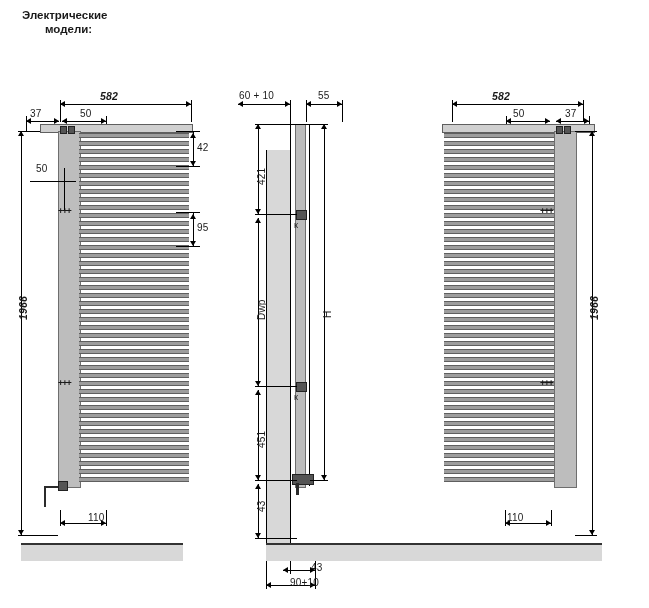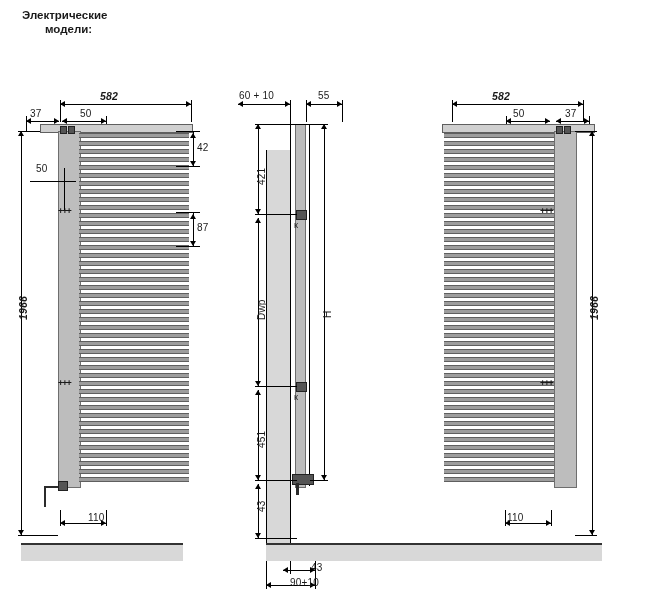--- a/index.html
+++ b/index.html
@@ -157,21 +157,21 @@
     <div class="ln v" style="left:193px;top:131px;height:35px;"></div>
     <div class="arrowU" style="left:190px;top:133px;"></div>
     <div class="arrowD" style="left:190px;top:161px;"></div>
     <div class="lbl" style="left:197px;top:142px;">42</div>
 
     <div class="ln h" style="left:176px;top:212px;width:24px;"></div>
     <div class="ln h" style="left:176px;top:246px;width:24px;"></div>
     <div class="ln v" style="left:193px;top:212px;height:34px;"></div>
     <div class="arrowU" style="left:190px;top:214px;"></div>
     <div class="arrowD" style="left:190px;top:241px;"></div>
-    <div class="lbl" style="left:197px;top:222px;">87</div>
+    <div class="lbl" style="left:197px;top:222px;">95</div>
 
     <div class="ln v" style="left:21px;top:131px;height:404px;"></div>
     <div class="arrowU" style="left:18px;top:131px;"></div>
     <div class="arrowD" style="left:18px;top:530px;"></div>
     <div class="ln h" style="left:18px;top:131px;width:22px;"></div>
     <div class="ln h" style="left:18px;top:535px;width:40px;"></div>
     <div class="lbl ital vert" style="left:17px;top:320px;">1966</div>
 
     <div class="connector" style="left:44px;top:486px;width:20px;height:2px;"></div>
     <div class="connector" style="left:44px;top:486px;width:2px;height:21px;"></div>

